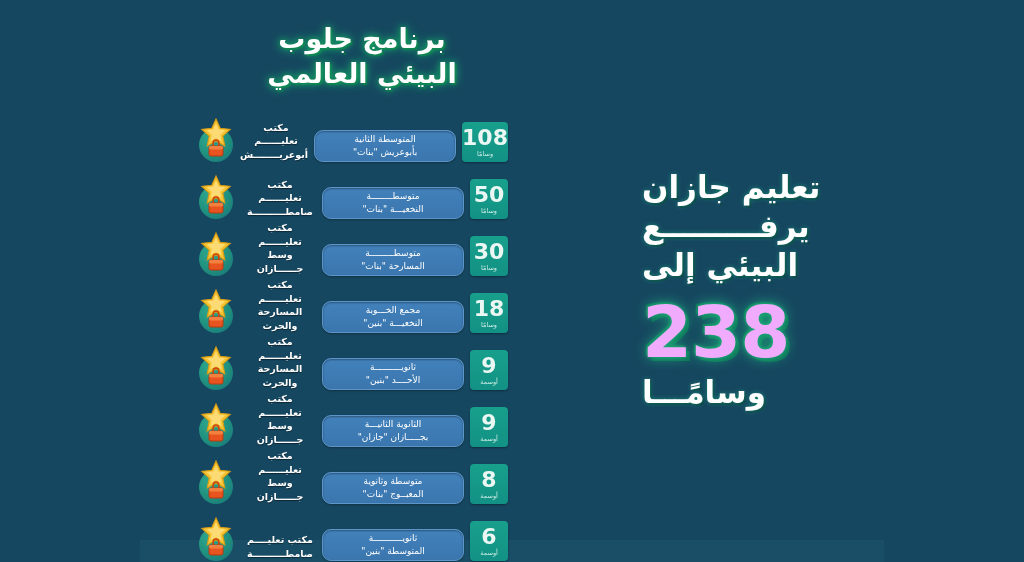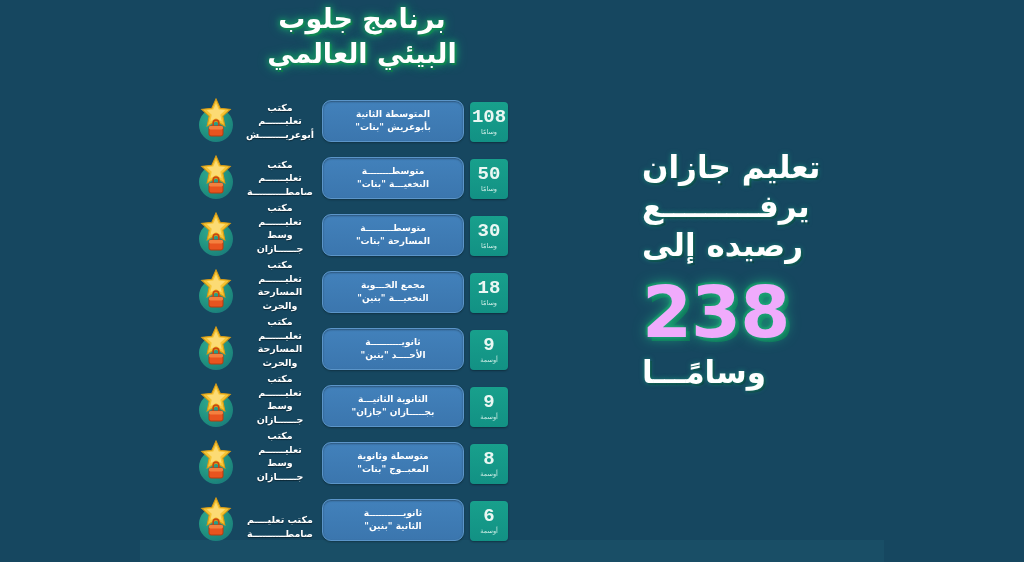--- a/index.html
+++ b/index.html
@@ -3,21 +3,21 @@
 <meta charset="utf-8">
 <title>GLOBE</title>
 <style>
   html,body{margin:0;padding:0;}
   body{
     width:1024px;height:562px;overflow:hidden;
     background:#164760;
     font-family:"DejaVu Sans","Liberation Sans",sans-serif;
     position:relative;
   }
-  #stage{position:absolute;inset:0;}
+  #stage{position:absolute;inset:0;margin-top:20px;}
 
   
   .bottom-band{
     position:absolute;left:140px;right:140px;bottom:0;height:22px;
     background:#1a5067;opacity:.85;
   }
 
   
   .title{
     position:absolute;left:232px;top:2px;width:260px;
@@ -82,54 +82,54 @@
     flex:1 1 auto;min-width:0;
     color:#ffffff;font-size:9.5px;font-weight:bold;line-height:1.45;
     text-align:center;
     text-shadow:0 1px 1px rgba(0,0,0,.45);
     white-space:pre-line;
     padding-left:2px;
   }
 
   
   .pill{
-    flex:0 0 142px;height:42px;border-radius:9px;
+    flex:0 0 142px;height:32px;border-radius:9px;
     background:linear-gradient(180deg,#4281bb 0%,#3b76ae 100%);
     border:1px solid #5b95c9;
     box-shadow:0 1px 2px rgba(0,0,0,.35) inset, 0 1px 2px rgba(0,0,0,.3);
     display:flex;align-items:center;justify-content:center;
-    color:#ffffff;font-size:9px;font-weight:bold;line-height:1.45;
+    color:#ffffff;font-size:9px;font-weight:normal;line-height:1.45;
     text-align:center;white-space:pre-line;
     padding:0 6px;box-sizing:border-box;
   }
 
   
   .badge{
     flex:0 0 38px;height:40px;border-radius:4px;
     background:linear-gradient(180deg,#18a08c 0%,#129184 100%);
     display:flex;flex-direction:column;align-items:center;justify-content:center;
     box-shadow:0 1px 2px rgba(0,0,0,.35);
   }
-  .badge .num{color:#eaf7f3;font-size:19px;font-weight:bold;line-height:1;font-family:Liberation Mono, monospace;}
+  .badge .num{color:#eaf7f3;font-size:22px;font-weight:bold;line-height:1;}
   .badge .lbl{color:#cfeee7;font-size:6.5px;margin-top:2px;line-height:1;}
 </style>
 </head>
 <body>
 
 <div id="stage">
 
   <div class="bottom-band"></div>
 
   <div class="title">برنامج جلوب
 البيئي العالمي</div>
 
   <div class="headline">
     <div class="ln">تعليم جازان</div>
     <div class="ln">يرفـــــــــع</div>
-    <div class="ln">رصيده إلى</div>
+    <div class="ln">البيئي إلى</div>
     <div class="bignum">238</div>
     <div class="unit">وسامًـــا</div>
   </div>
 
   <div class="list" id="rows-container">
   <div class="row">
     <div class="medal">
       <div class="disc"></div>
       <svg width="40" height="44" viewBox="0 0 40 44" xmlns="http://www.w3.org/2000/svg">
         <g>
@@ -298,21 +298,21 @@
           <path d="M20 5.5 L22.7 11.6 L29.2 12.3 L24.3 16.8 L25.6 23.3 L20 20 L14.4 23.3 L15.7 16.8 L10.8 12.3 L17.3 11.6 Z" fill="#fde28a" opacity=".75"></path>
           <rect x="13" y="28" width="14" height="10" rx="2" fill="#e8541f" stroke="#b63a10" stroke-width="1"></rect>
           <rect x="13" y="28" width="14" height="3.4" rx="1.4" fill="#f4803f"></rect>
           <path d="M17.2 28 v-3.2 a2.8 2.8 0 0 1 5.6 0 V28" fill="none" stroke="#c8430f" stroke-width="1.6"></path>
         </g>
       </svg>
     </div>
     <div class="office">مكتب تعليــــم
 صامطــــــــــة</div>
     <div class="pill">ثانويـــــــــــة
-الثانية "بنين"</div>
+المتوسطة "بنين"</div>
     <div class="badge">
       <span class="num">6</span>
       <span class="lbl">أوسمة</span>
     </div>
   </div>
 </div>
 
 </div>
 
 </body></html>

